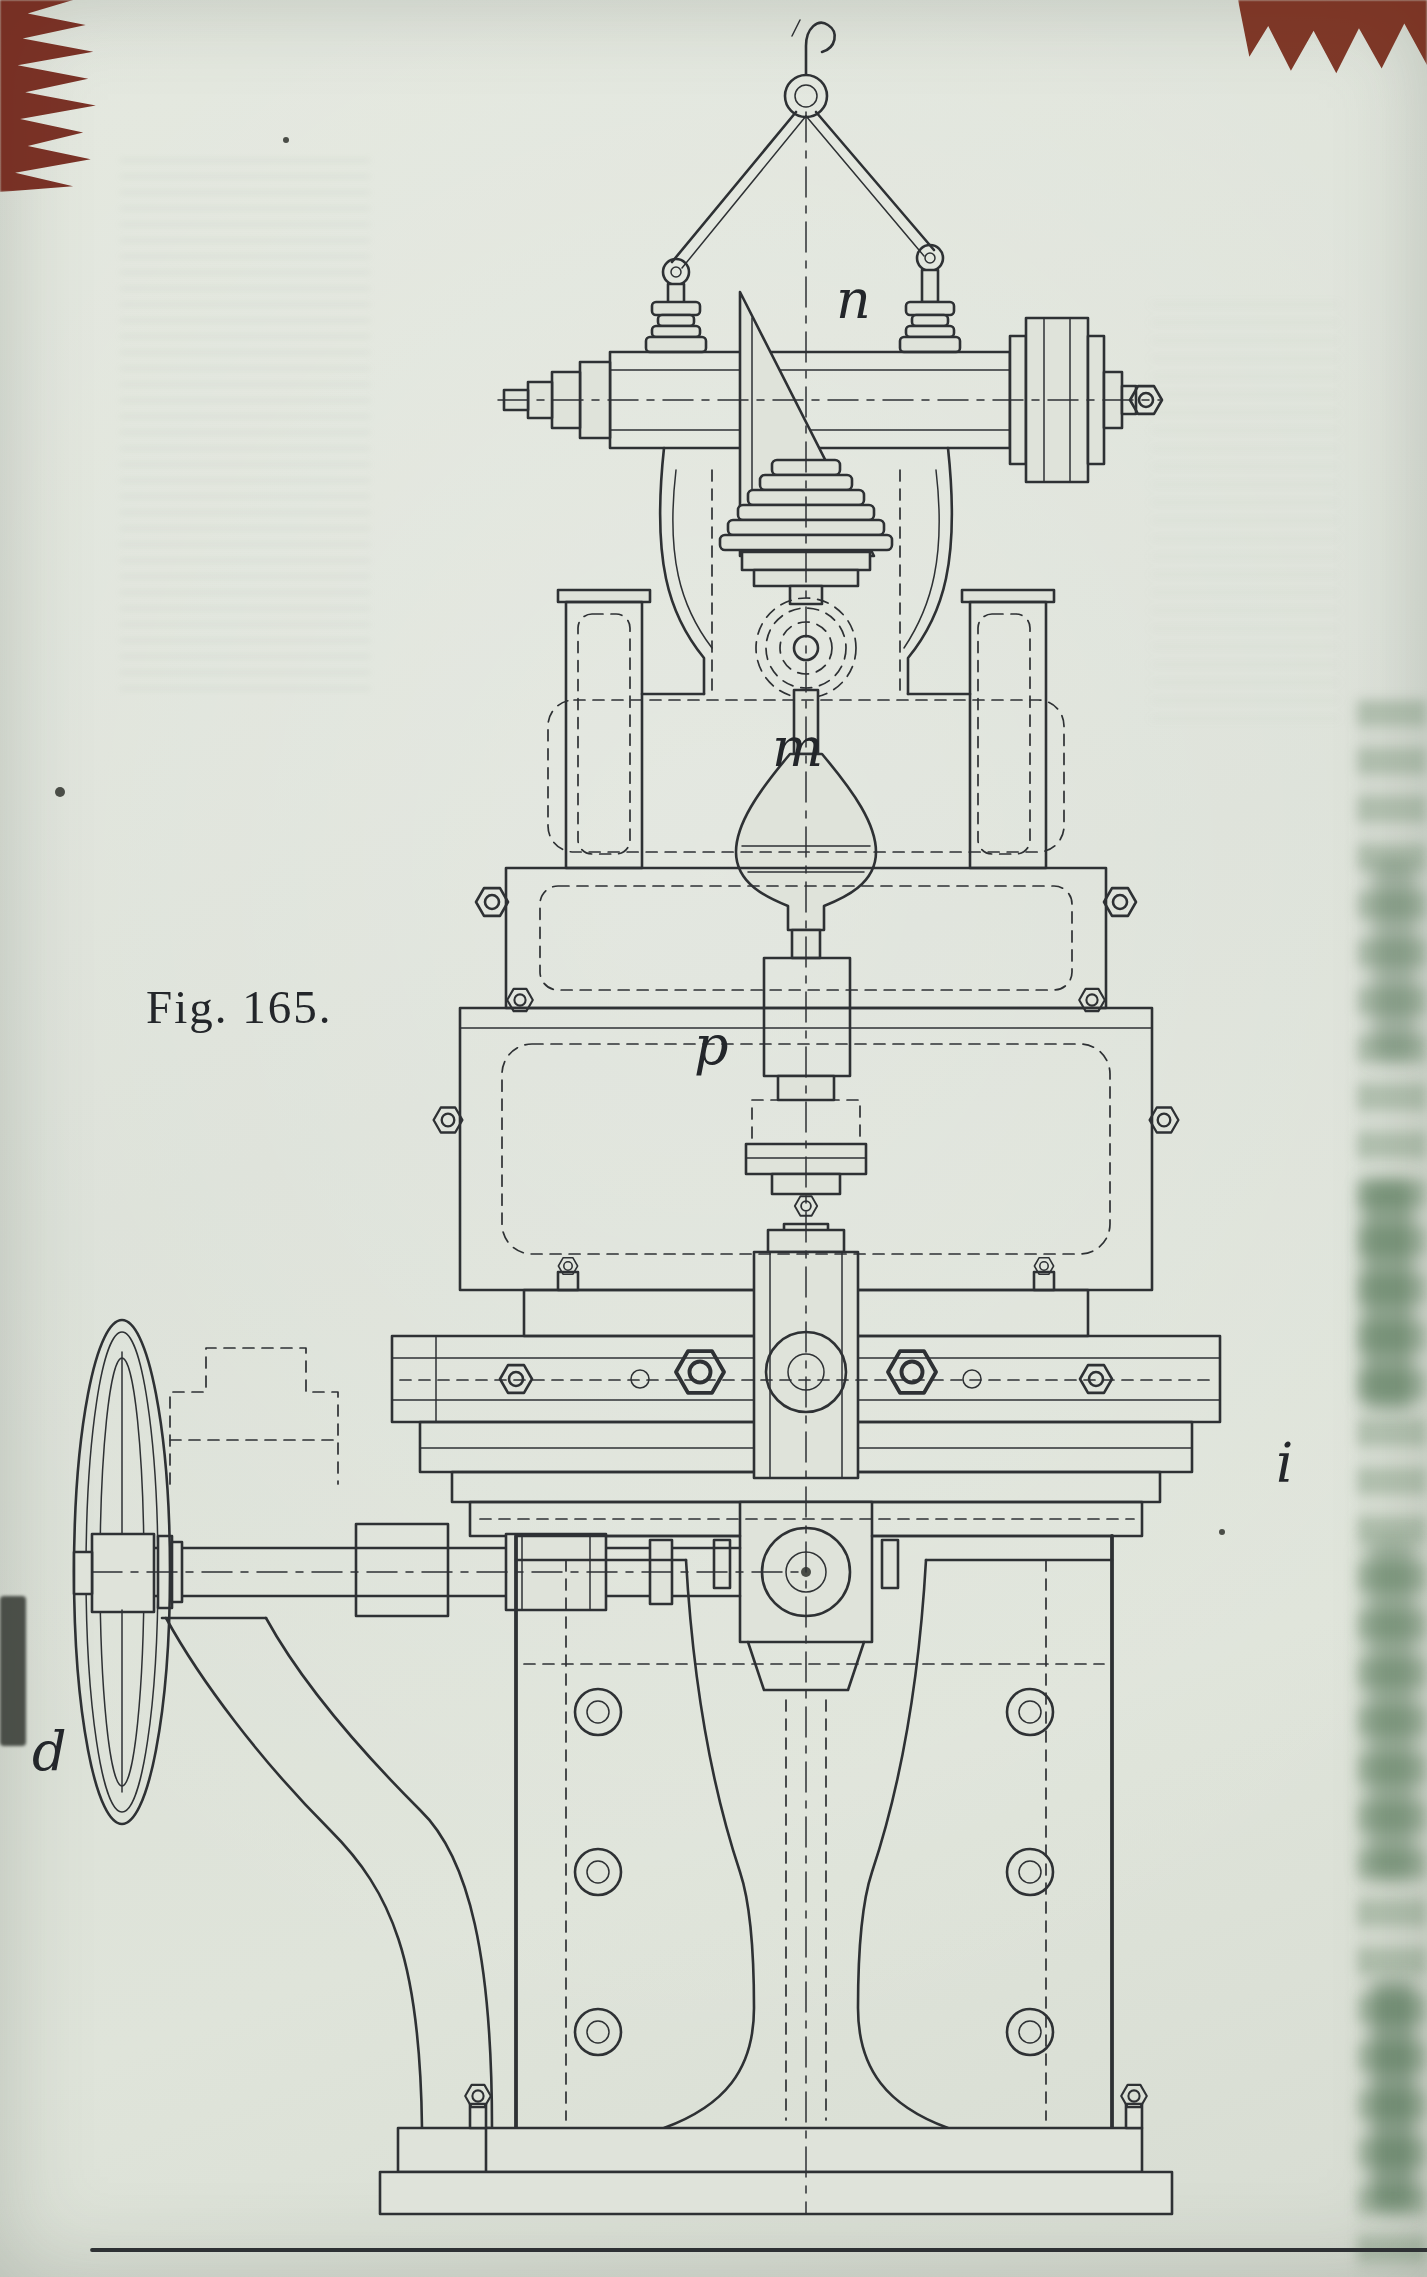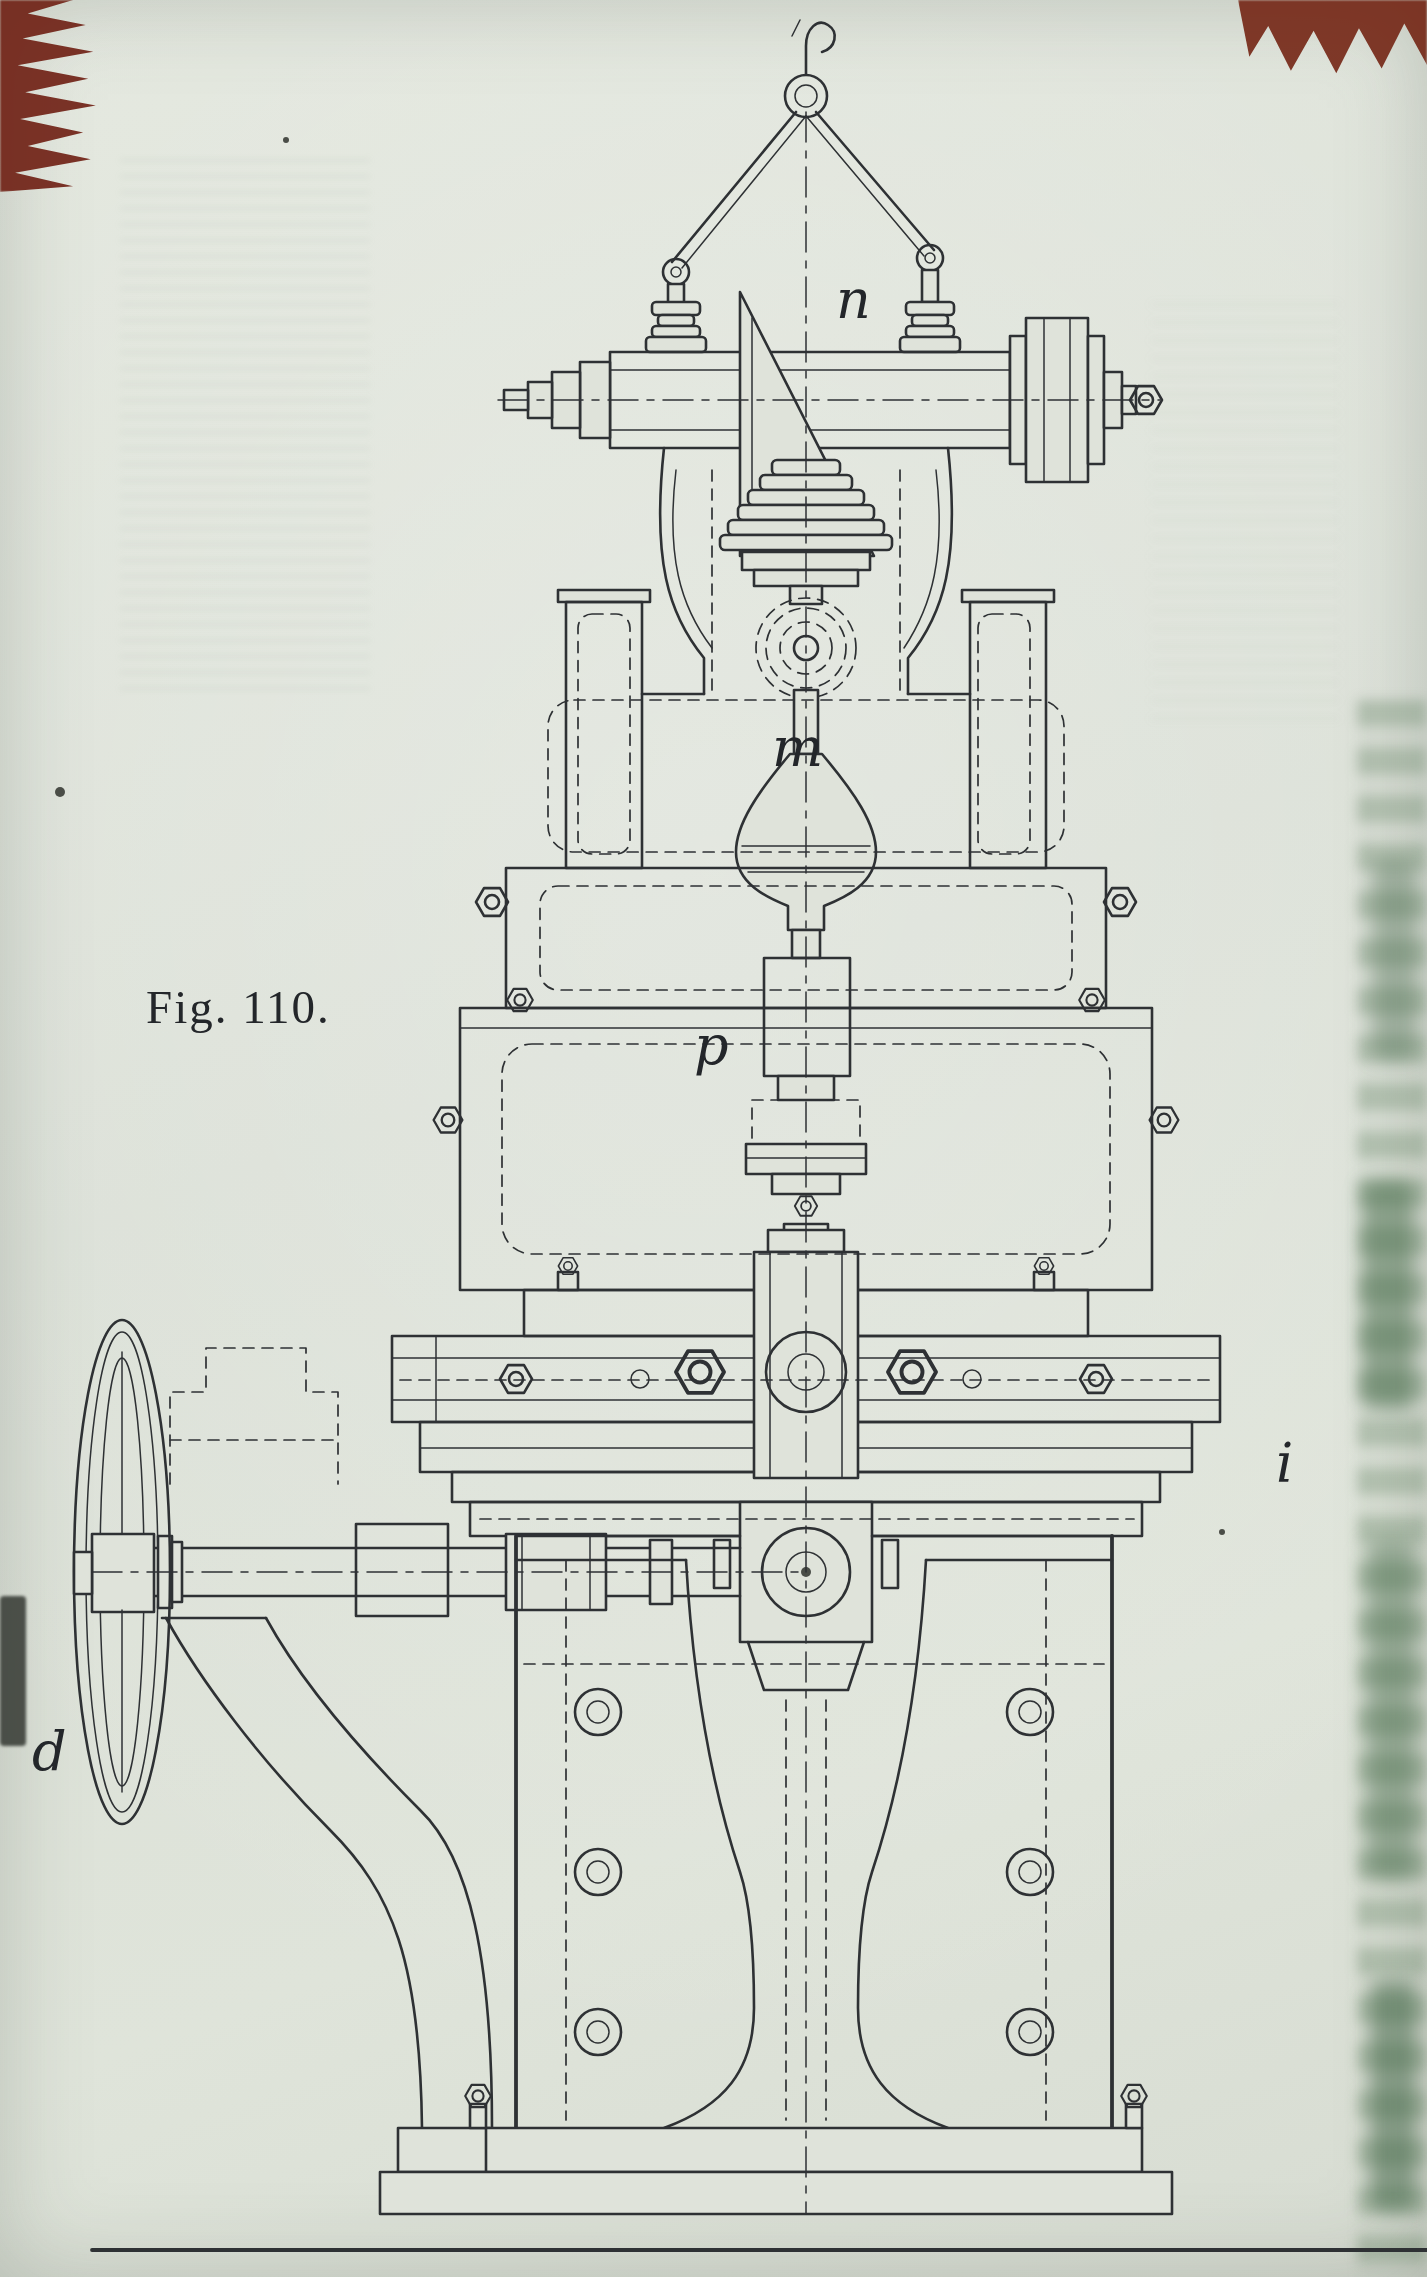--- a/index.html
+++ b/index.html
@@ -58,21 +58,21 @@
   <div class="bleed" id="bleed-tr"></div>
   <div class="bleed" id="bleed-r"></div>
   <div class="bleed" id="bleed-r2"></div>
   <div class="bleed" id="bleed-r3"></div>
   <div class="bleed" id="bleed-r4"></div>
   <div class="bleed" id="bleed-r5"></div>
   <div class="bleed" id="bleed-bl"></div>
   <div class="bleed" id="ghost1"></div>
   <div class="bleed" id="ghost2"></div>
 
-  <div class="caption">Fig. 110.</div>
+  <div class="caption">Fig. 165.</div>
 
   <svg id="fig" width="1427" height="2277" viewBox="0 0 1427 2277">
     <defs>
       <pattern id="stipple" width="9" height="9" patternUnits="userSpaceOnUse">
         <rect width="9" height="9" fill="#d7dbd2" stroke="none"></rect>
         <circle cx="3" cy="3" r="1.3" fill="#6a6e66" stroke="none"></circle>
         <circle cx="7" cy="7" r="1" fill="#878b82" stroke="none"></circle>
       </pattern>
       <g id="nut">
         <polygon points="16,0 8,13.9 -8,13.9 -16,0 -8,-13.9 8,-13.9"></polygon>

